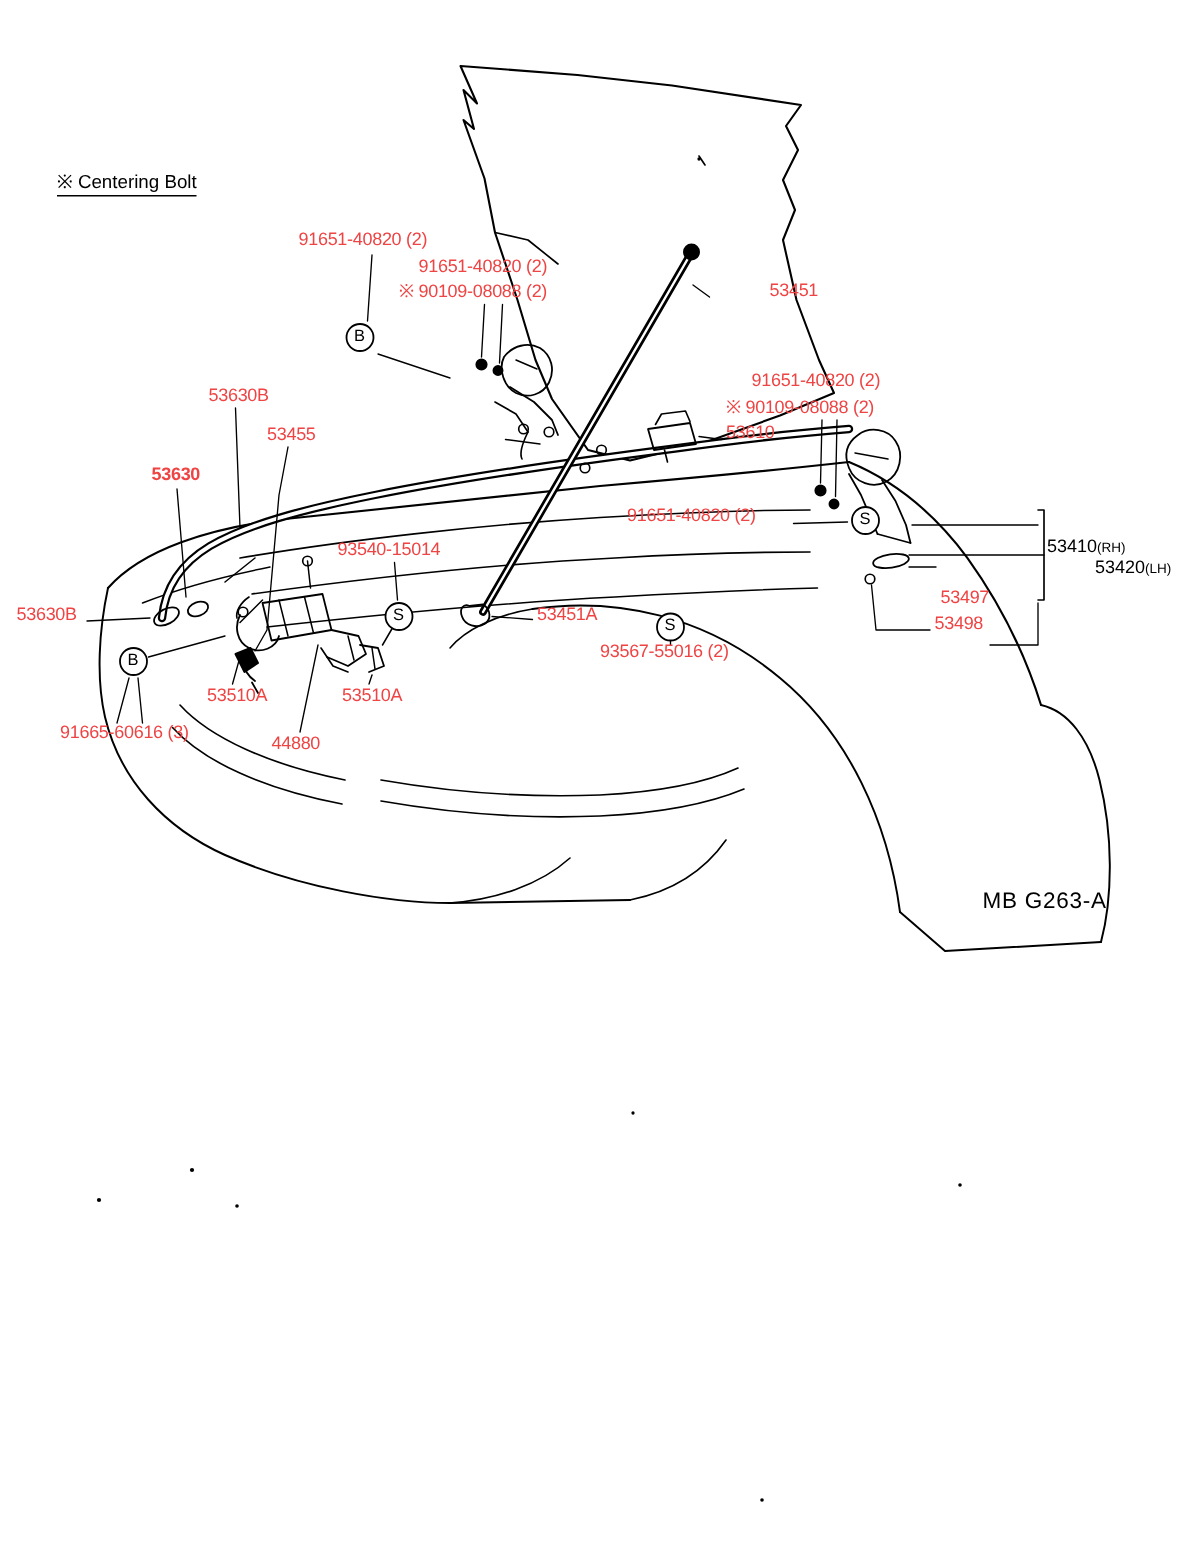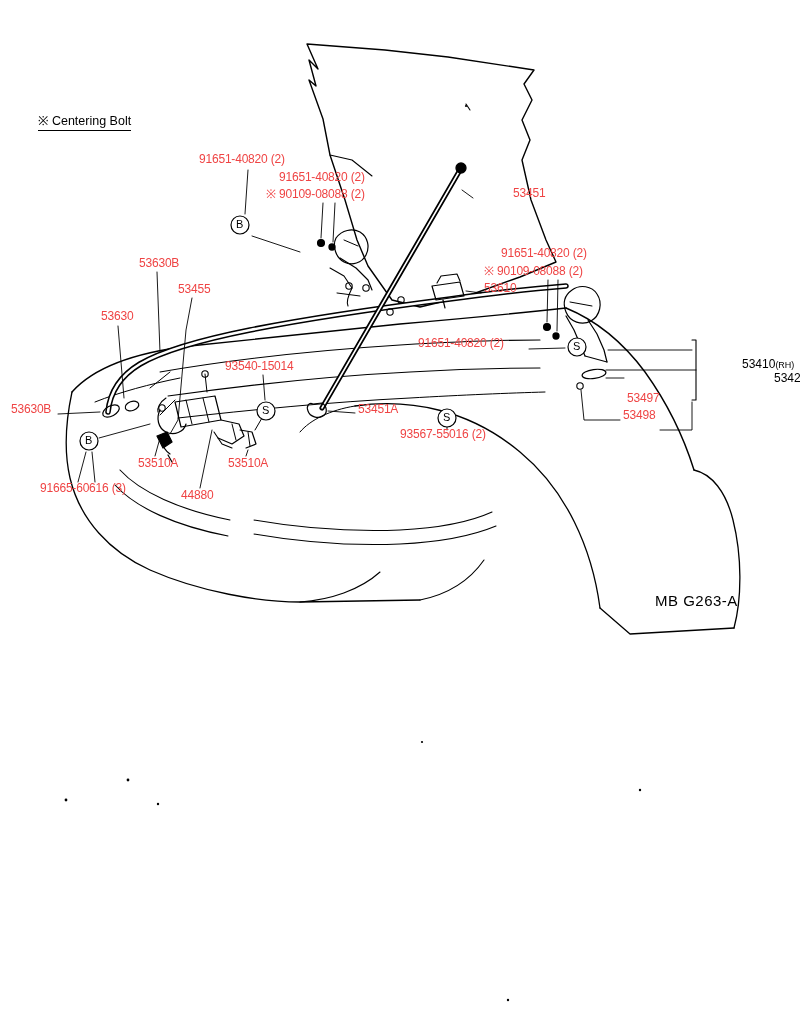--- a/index.html
+++ b/index.html
@@ -40,21 +40,20 @@
     color: #000;
     white-space: nowrap;
     border-bottom: 1.3px solid #000;
     padding-bottom: 1px;
   }
   .sub-stack {
     position: absolute;
     font-size: 12px;
     line-height: 14px;
     white-space: nowrap;
-    margin-left: 44px;
   }
   .sub-stack .sup { font-size: 9px; vertical-align: baseline; }
   .code-badge {
     position: absolute;
     font-size: 11px;
   }
   .footer-code {
     position: absolute;
     font-size: 15px;
     letter-spacing: 0.5px;
@@ -231,21 +230,21 @@
 
   <div class="lbl" style="left:199px; top:152px;">91651-40820 (2)</div>
   <div class="lbl" style="left:279px; top:170px;">91651-40820 (2)</div>
   <div class="lbl" style="left:266px; top:185px;">※ 90109-08088 (2)</div>
   <div class="lbl" style="left:477px; top:186px;margin-left:36px;">53451</div>
   <div class="lbl" style="left:501px; top:246px;">91651-40820 (2)</div>
   <div class="lbl" style="left:484px; top:262px;">※ 90109-08088 (2)</div>
   <div class="lbl" style="left:484px; top:281px;">53610</div>
   <div class="lbl" style="left:139px; top:256px;">53630B</div>
   <div class="lbl" style="left:178px; top:282px;">53455</div>
-  <div class="lbl" style="left:101px; top:309px;">53630</div>
+  <div class="lbl" style="left:101px; top:309px;font-weight:bold;">53630</div>
   <div class="lbl" style="left:418px; top:336px;">91651-40820 (2)</div>
   <div class="lbl" style="left:225px; top:359px;">93540-15014</div>
   <div class="lbl" style="left:627px; top:366px;margin-top:25px;">53497</div>
   <div class="lbl" style="left:11px;  top:402px;">53630B</div>
   <div class="lbl" style="left:358px; top:402px;">53451A</div>
   <div class="lbl" style="left:623px; top:408px;">53498</div>
   <div class="lbl" style="left:400px; top:427px;">93567-55016 (2)</div>
   <div class="lbl" style="left:138px; top:456px;">53510A</div>
   <div class="lbl" style="left:228px; top:456px;">53510A</div>
   <div class="lbl" style="left:181px; top:488px;">44880</div>

